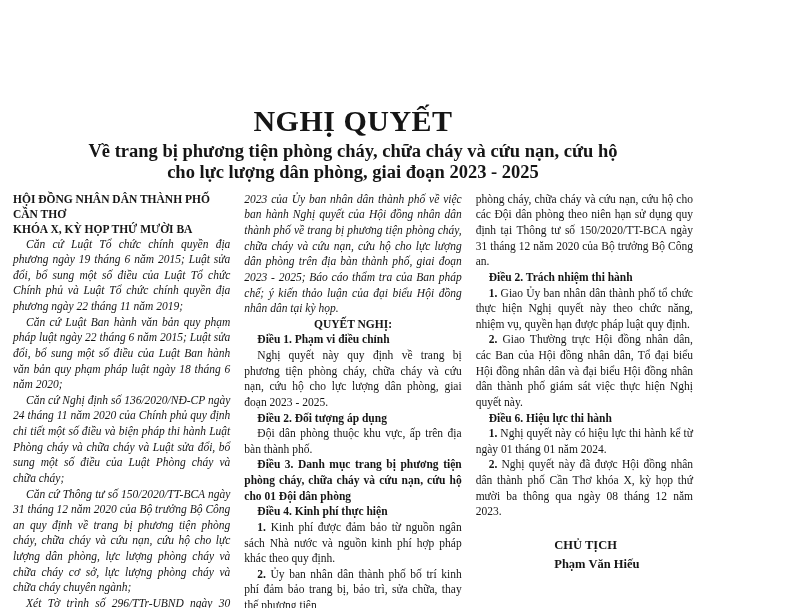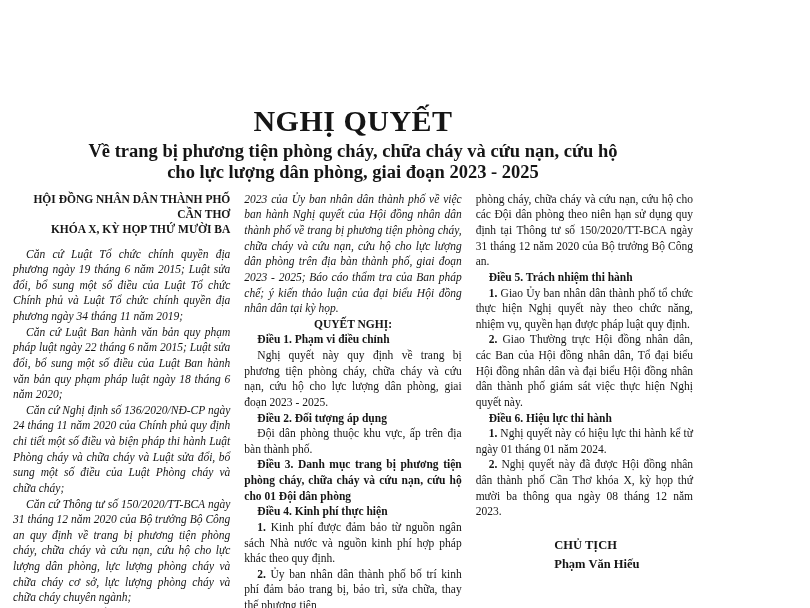--- a/index.html
+++ b/index.html
@@ -40,25 +40,25 @@
     line-height:1.36;
     text-align:justify;
   }
   .col p{margin:0;}
   .p{text-indent:13px;}
   .noind{text-indent:0;}
   .i{font-style:italic;}
   .h{font-weight:bold;}
   .center{text-align:center;text-indent:0;}
   .colhead{
-    text-align:right;
+    text-align:left;
     font-weight:bold;
     font-size:11.5px;
     line-height:1.3;
-    margin-bottom:10px;
+    margin-bottom:0;
   }
   .num{font-weight:bold;}
   .signature{
     width:62%;
     margin:16px 4px 0 auto;
   }
   .sig-title{font-weight:bold;font-size:12.5px;line-height:1.5;}
   .sig-signed{font-style:italic;font-size:11.5px;line-height:1.5;}
   .sig-name{font-weight:bold;font-size:12.5px;line-height:1.5;}
 </style>
@@ -74,21 +74,21 @@
     <div>cho lực lượng dân phòng, giai đoạn 2023 - 2025</div>
   </div>
 
   <div class="columns">
 
     <div class="col">
       <div class="colhead">
         <div>HỘI ĐỒNG NHÂN DÂN THÀNH PHỐ CẦN THƠ</div>
         <div>KHÓA X, KỲ HỌP THỨ MƯỜI BA</div>
       </div>
-      <p class="p i">Căn cứ Luật Tổ chức chính quyền địa phương ngày 19 tháng 6 năm 2015; Luật sửa đổi, bổ sung một số điều của Luật Tổ chức Chính phủ và Luật Tổ chức chính quyền địa phương ngày 34 tháng 11 năm 2019;</p>
+      <p class="p i">Căn cứ Luật Tổ chức chính quyền địa phương ngày 19 tháng 6 năm 2015; Luật sửa đổi, bổ sung một số điều của Luật Tổ chức Chính phủ và Luật Tổ chức chính quyền địa phương ngày 22 tháng 11 năm 2019;</p>
       <p class="p i">Căn cứ Luật Ban hành văn bản quy phạm pháp luật ngày 22 tháng 6 năm 2015; Luật sửa đổi, bổ sung một số điều của Luật Ban hành văn bản quy phạm pháp luật ngày 18 tháng 6 năm 2020;</p>
       <p class="p i">Căn cứ Nghị định số 136/2020/NĐ-CP ngày 24 tháng 11 năm 2020 của Chính phủ quy định chi tiết một số điều và biện pháp thi hành Luật Phòng cháy và chữa cháy và Luật sửa đổi, bổ sung một số điều của Luật Phòng cháy và chữa cháy;</p>
       <p class="p i">Căn cứ Thông tư số 150/2020/TT-BCA ngày 31 tháng 12 năm 2020 của Bộ trưởng Bộ Công an quy định về trang bị phương tiện phòng cháy, chữa cháy và cứu nạn, cứu hộ cho lực lượng dân phòng, lực lượng phòng cháy và chữa cháy cơ sở, lực lượng phòng cháy và chữa cháy chuyên ngành;</p>
       <p class="p i">Xét Tờ trình số 296/TTr-UBND ngày 30 tháng 11 năm</p>
     </div>
 
     <div class="col">
       <p class="p i noind">2023 của Ủy ban nhân dân thành phố về việc ban hành Nghị quyết của Hội đồng nhân dân thành phố về trang bị phương tiện phòng cháy, chữa cháy và cứu nạn, cứu hộ cho lực lượng dân phòng trên địa bàn thành phố, giai đoạn 2023 - 2025; Báo cáo thẩm tra của Ban pháp chế; ý kiến thảo luận của đại biểu Hội đồng nhân dân tại kỳ họp.</p>
       <p class="p h center">QUYẾT NGHỊ:</p>
       <p class="p h">Điều 1. Phạm vi điều chỉnh</p>
@@ -96,21 +96,21 @@
       <p class="p h">Điều 2. Đối tượng áp dụng</p>
       <p class="p">Đội dân phòng thuộc khu vực, ấp trên địa bàn thành phố.</p>
       <p class="p h">Điều 3. Danh mục trang bị phương tiện phòng cháy, chữa cháy và cứu nạn, cứu hộ cho 01 Đội dân phòng</p>
       <p class="p h">Điều 4. Kinh phí thực hiện</p>
       <p class="p"><span class="num">1.</span><span> Kinh phí được đảm bảo từ nguồn ngân sách Nhà nước và nguồn kinh phí hợp pháp khác theo quy định.</span></p>
       <p class="p"><span class="num">2.</span><span> Ủy ban nhân dân thành phố bố trí kinh phí đảm bảo trang bị, bảo trì, sửa chữa, thay thế phương tiện</span></p>
     </div>
 
     <div class="col">
       <p class="p noind">phòng cháy, chữa cháy và cứu nạn, cứu hộ cho các Đội dân phòng theo niên hạn sử dụng quy định tại Thông tư số 150/2020/TT-BCA ngày 31 tháng 12 năm 2020 của Bộ trưởng Bộ Công an.</p>
-      <p class="p h">Điều 5. Trách nhiệm thi hành</p>
+      <p class="p h">Điều 2. Trách nhiệm thi hành</p>
       <p class="p"><span class="num">1.</span><span> Giao Ủy ban nhân dân thành phố tổ chức thực hiện Nghị quyết này theo chức năng, nhiệm vụ, quyền hạn được pháp luật quy định.</span></p>
       <p class="p"><span class="num">2.</span><span> Giao Thường trực Hội đồng nhân dân, các Ban của Hội đồng nhân dân, Tổ đại biểu Hội đồng nhân dân và đại biểu Hội đồng nhân dân thành phố giám sát việc thực hiện Nghị quyết này.</span></p>
       <p class="p h">Điều 6. Hiệu lực thi hành</p>
       <p class="p"><span class="num">1.</span><span> Nghị quyết này có hiệu lực thi hành kể từ ngày 01 tháng 01 năm 2024.</span></p>
       <p class="p"><span class="num">2.</span><span> Nghị quyết này đã được Hội đồng nhân dân thành phố Cần Thơ khóa X, kỳ họp thứ mười ba thông qua ngày 08 tháng 12 năm 2023.</span></p>
 
       <div class="signature">
         <div class="sig-title">CHỦ TỊCH</div>
         <div class="sig-name">Phạm Văn Hiếu</div>
       </div>

